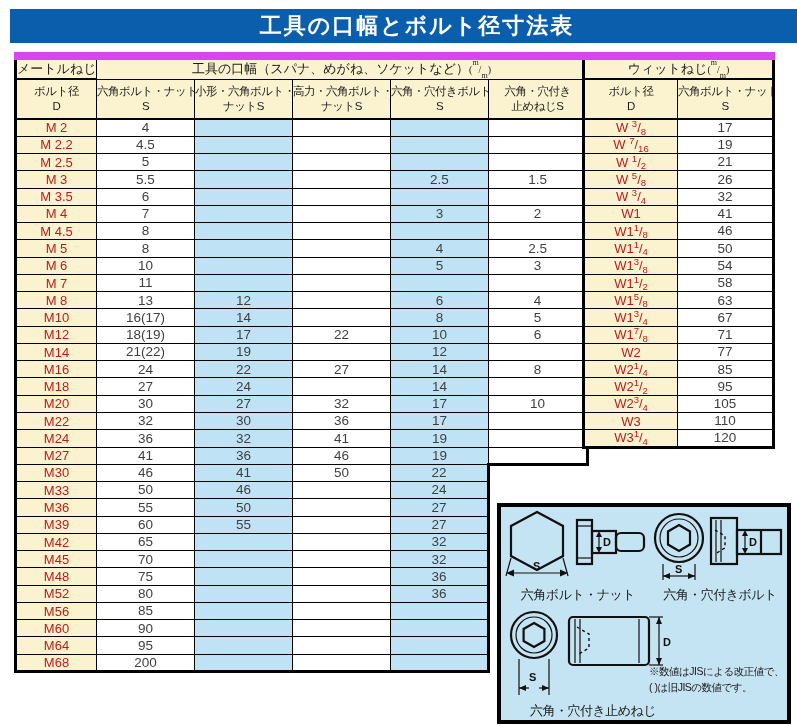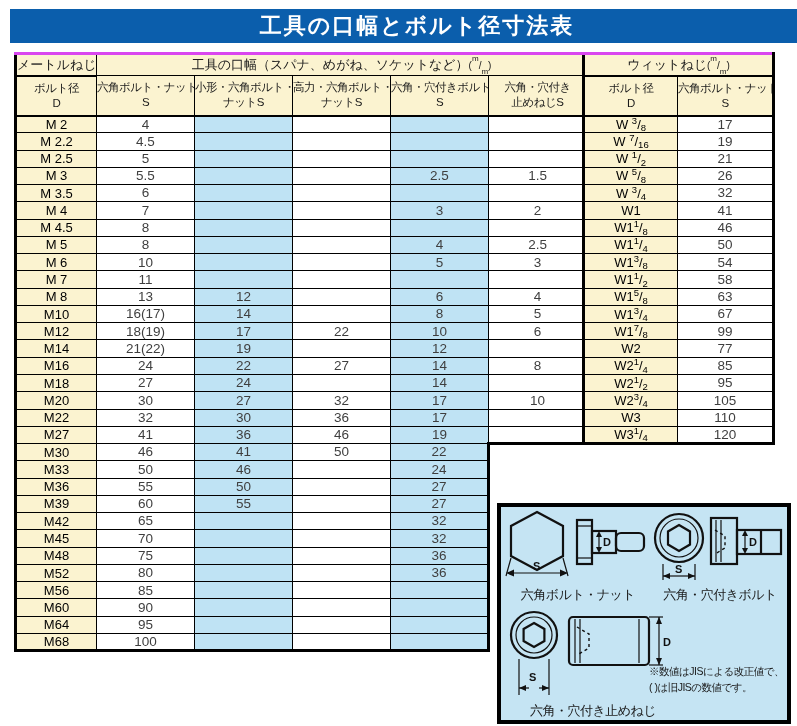--- a/index.html
+++ b/index.html
@@ -26,27 +26,27 @@
     text-align:center; vertical-align:middle;
     padding:0; overflow:hidden; white-space:nowrap;
     font-weight:normal;
   }
   #metric-table { position:absolute; left:14px; top:52px; width:572px; }
   #whit-table   { position:absolute; left:582px; top:52px; width:190px; }
 
   tr.h1 th { height:22px; font-size:13px; color:#1a1a1a; }
   tr.h2 th { height:40px; font-size:11.5px; letter-spacing:-0.5px; color:#1a1a1a; line-height:1.3;margin-top:35px; }
   tbody td { height:17.28px; font-size:13.5px; color:#3f3f3f; line-height:1; }
-  tbody td.lbl { font-size:13px; color:#000000; }
+  tbody td.lbl { font-size:13px; color:#b91c1c; }
 
   .lbl { background:#FBF3D0; }
   .blu { background:#BFE3F4; }
 
   
-  tr.h1 > * { border-top:3px solid #d946ef; }
+  tr.h1 > * { border-top:8px solid #d946ef;font-family:Liberation Serif, serif; }
   table tr > *:first-child { border-left:3px solid #000; }
   .rthick { border-right:3px solid #000; }
   .bthick { border-bottom:3px solid #000; }
   tr.h2 > * { border-bottom:2.5px solid #000; }
   tr.h1 > *:first-child { border-bottom:2px solid #000; }
 
   .unit { font-size:10px; letter-spacing:0;margin-top:18px; }
   .unit sup { font-size:8px; vertical-align:top; position:relative; top:-2px; }
   .unit sub { font-size:8px; vertical-align:bottom; position:relative; bottom:-2px; }
 
@@ -262,20 +262,28 @@
         </tr>
         <tr>
           <td class="lbl">M22</td>
           <td>32</td>
           <td class="blu">30</td>
           <td>36</td>
           <td class="blu">17</td>
           <td class="rthick"></td>
         </tr>
         <tr>
+          <td class="lbl">M24</td>
+          <td>36</td>
+          <td class="blu">32</td>
+          <td>41</td>
+          <td class="blu">19</td>
+          <td class="rthick"></td>
+        </tr>
+        <tr>
           <td class="lbl">M27</td>
           <td>41</td>
           <td class="blu">36</td>
           <td>46</td>
           <td class="blu">19</td>
           <td class="rthick bthick"></td>
         </tr>
         <tr>
           <td class="lbl">M30</td>
           <td>46</td>
@@ -348,21 +356,21 @@
         </tr>
         <tr>
           <td class="lbl">M64</td>
           <td>95</td>
           <td class="blu"></td>
           <td></td>
           <td class="blu rthick"></td>
         </tr>
         <tr>
           <td class="lbl bthick">M68</td>
-          <td class="bthick">100</td>
+          <td class="bthick">200</td>
           <td class="blu bthick"></td>
           <td class="bthick"></td>
           <td class="blu rthick bthick"></td>
         </tr>
       </tbody>
   </table>
 
   <table id="whit-table">
     <colgroup>
         <col style="width:94px">
@@ -429,21 +437,21 @@
         <tr>
           <td class="lbl">W1<sup>5</sup>/<sub>8</sub></td>
           <td class="rthick">63</td>
         </tr>
         <tr>
           <td class="lbl">W1<sup>3</sup>/<sub>4</sub></td>
           <td class="rthick">67</td>
         </tr>
         <tr>
           <td class="lbl">W1<sup>7</sup>/<sub>8</sub></td>
-          <td class="rthick">99</td>
+          <td class="rthick">71</td>
         </tr>
         <tr>
           <td class="lbl">W2</td>
           <td class="rthick">77</td>
         </tr>
         <tr>
           <td class="lbl">W2<sup>1</sup>/<sub>4</sub></td>
           <td class="rthick">85</td>
         </tr>
         <tr>

